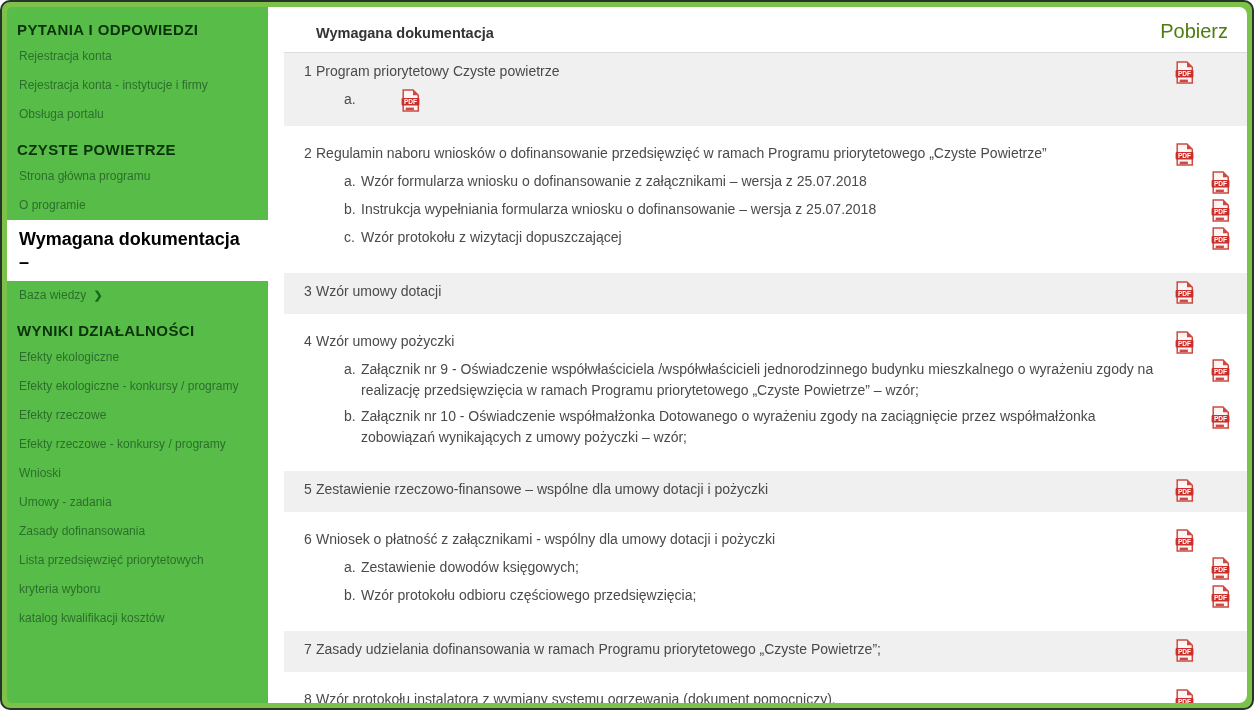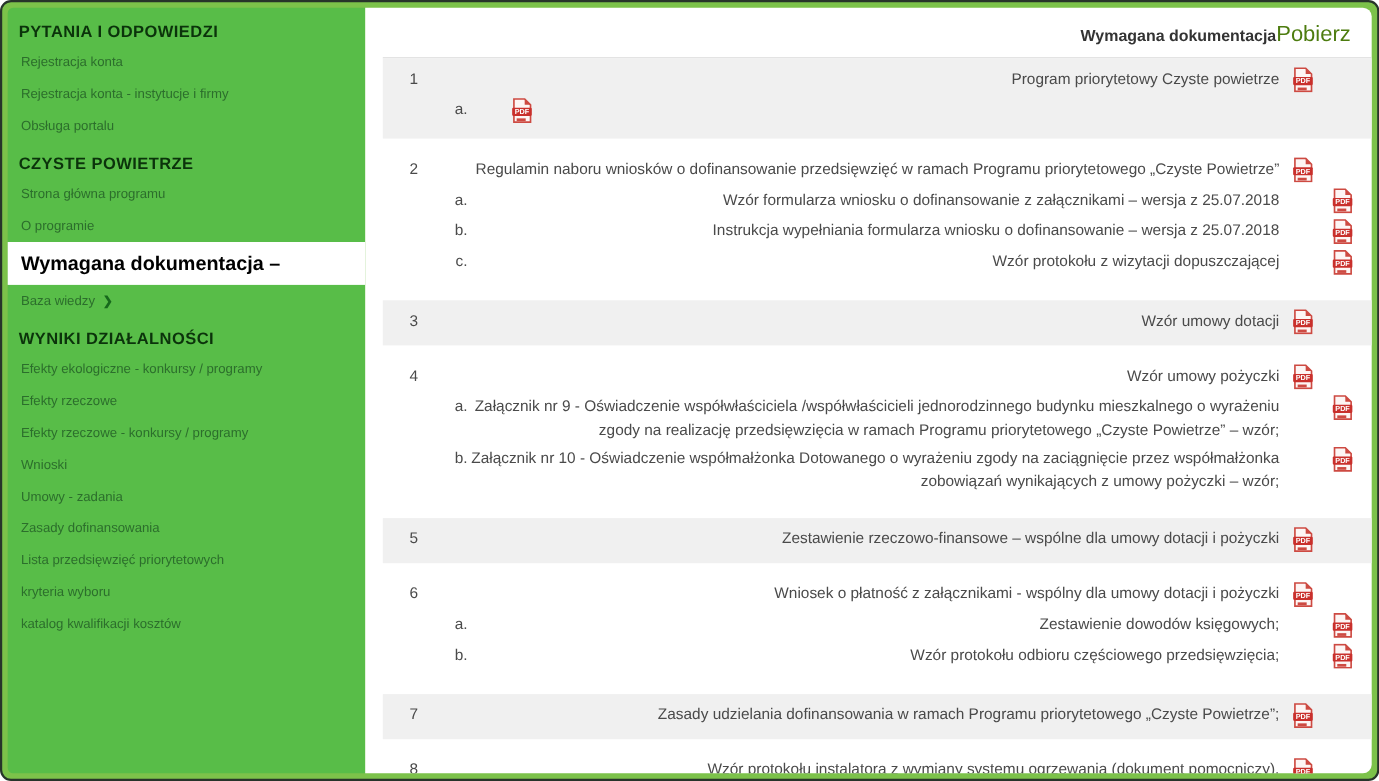--- a/index.html
+++ b/index.html
@@ -11,21 +11,21 @@
     border: 2px solid #27342a;
     border-radius: 10px;
     background: #7cc24a;
     padding: 5px;
     display: flex;
     overflow: hidden;
   }
 
   
   .sidebar {
-    width: 325px; flex-shrink: 0;
+    width: 261px; flex-shrink: 0;
     background: #58bd48;
     border-radius: 5px 0 0 5px;
     padding: 2px 0 0 0;
     overflow: hidden;
   }
   .sb-section-title {
     font-size: 15px; font-weight: bold; letter-spacing: 0.4px;
     color: #0b330b;
     padding: 12px 10px 4px 10px;
   }
@@ -49,21 +49,20 @@
     padding-top: 8px; padding-bottom: 8px;
   }
 
   
   .main {
     flex: 1;
     background: #fff;
     border-radius: 0 8px 8px 0;
     padding: 13px 0 0 16px;
     overflow: hidden;
-    text-align: right;
   }
   .main-header {
     display: flex; align-items: baseline;
     padding-bottom: 9px;
     border-bottom: 1px solid #dcdcdc;
   }
   .main-header .mh-title {
     font-size: 14.5px; font-weight: bold; color: #333;
     margin-left: 32px; flex: 1;
   }
@@ -99,20 +98,21 @@
       <div class="sb-section-title">PYTANIA I ODPOWIEDZI</div>
       <div class="sb-item"><span class="sb-label">Rejestracja konta</span></div>
       <div class="sb-item"><span class="sb-label">Rejestracja konta - instytucje i firmy</span></div>
       <div class="sb-item"><span class="sb-label">Obsługa portalu</span></div>
       <div class="sb-section-title">CZYSTE POWIETRZE</div>
       <div class="sb-item"><span class="sb-label">Strona główna programu</span></div>
       <div class="sb-item"><span class="sb-label">O programie</span></div>
       <div class="sb-item active"><span class="sb-label">Wymagana dokumentacja –</span></div>
       <div class="sb-item"><span class="sb-label">Baza wiedzy</span><span class="chev">❯</span></div>
       <div class="sb-section-title">WYNIKI DZIAŁALNOŚCI</div>
+      <div class="sb-item"><span class="sb-label">Efekty ekologiczne</span></div>
       <div class="sb-item"><span class="sb-label">Efekty ekologiczne - konkursy / programy</span></div>
       <div class="sb-item"><span class="sb-label">Efekty rzeczowe</span></div>
       <div class="sb-item"><span class="sb-label">Efekty rzeczowe - konkursy / programy</span></div>
       <div class="sb-item"><span class="sb-label">Wnioski</span></div>
       <div class="sb-item"><span class="sb-label">Umowy - zadania</span></div>
       <div class="sb-item"><span class="sb-label">Zasady dofinansowania</span></div>
       <div class="sb-item"><span class="sb-label">Lista przedsięwzięć priorytetowych</span></div>
       <div class="sb-item"><span class="sb-label">kryteria wyboru</span></div>
       <div class="sb-item"><span class="sb-label">katalog kwalifikacji kosztów</span></div>
     </nav>

